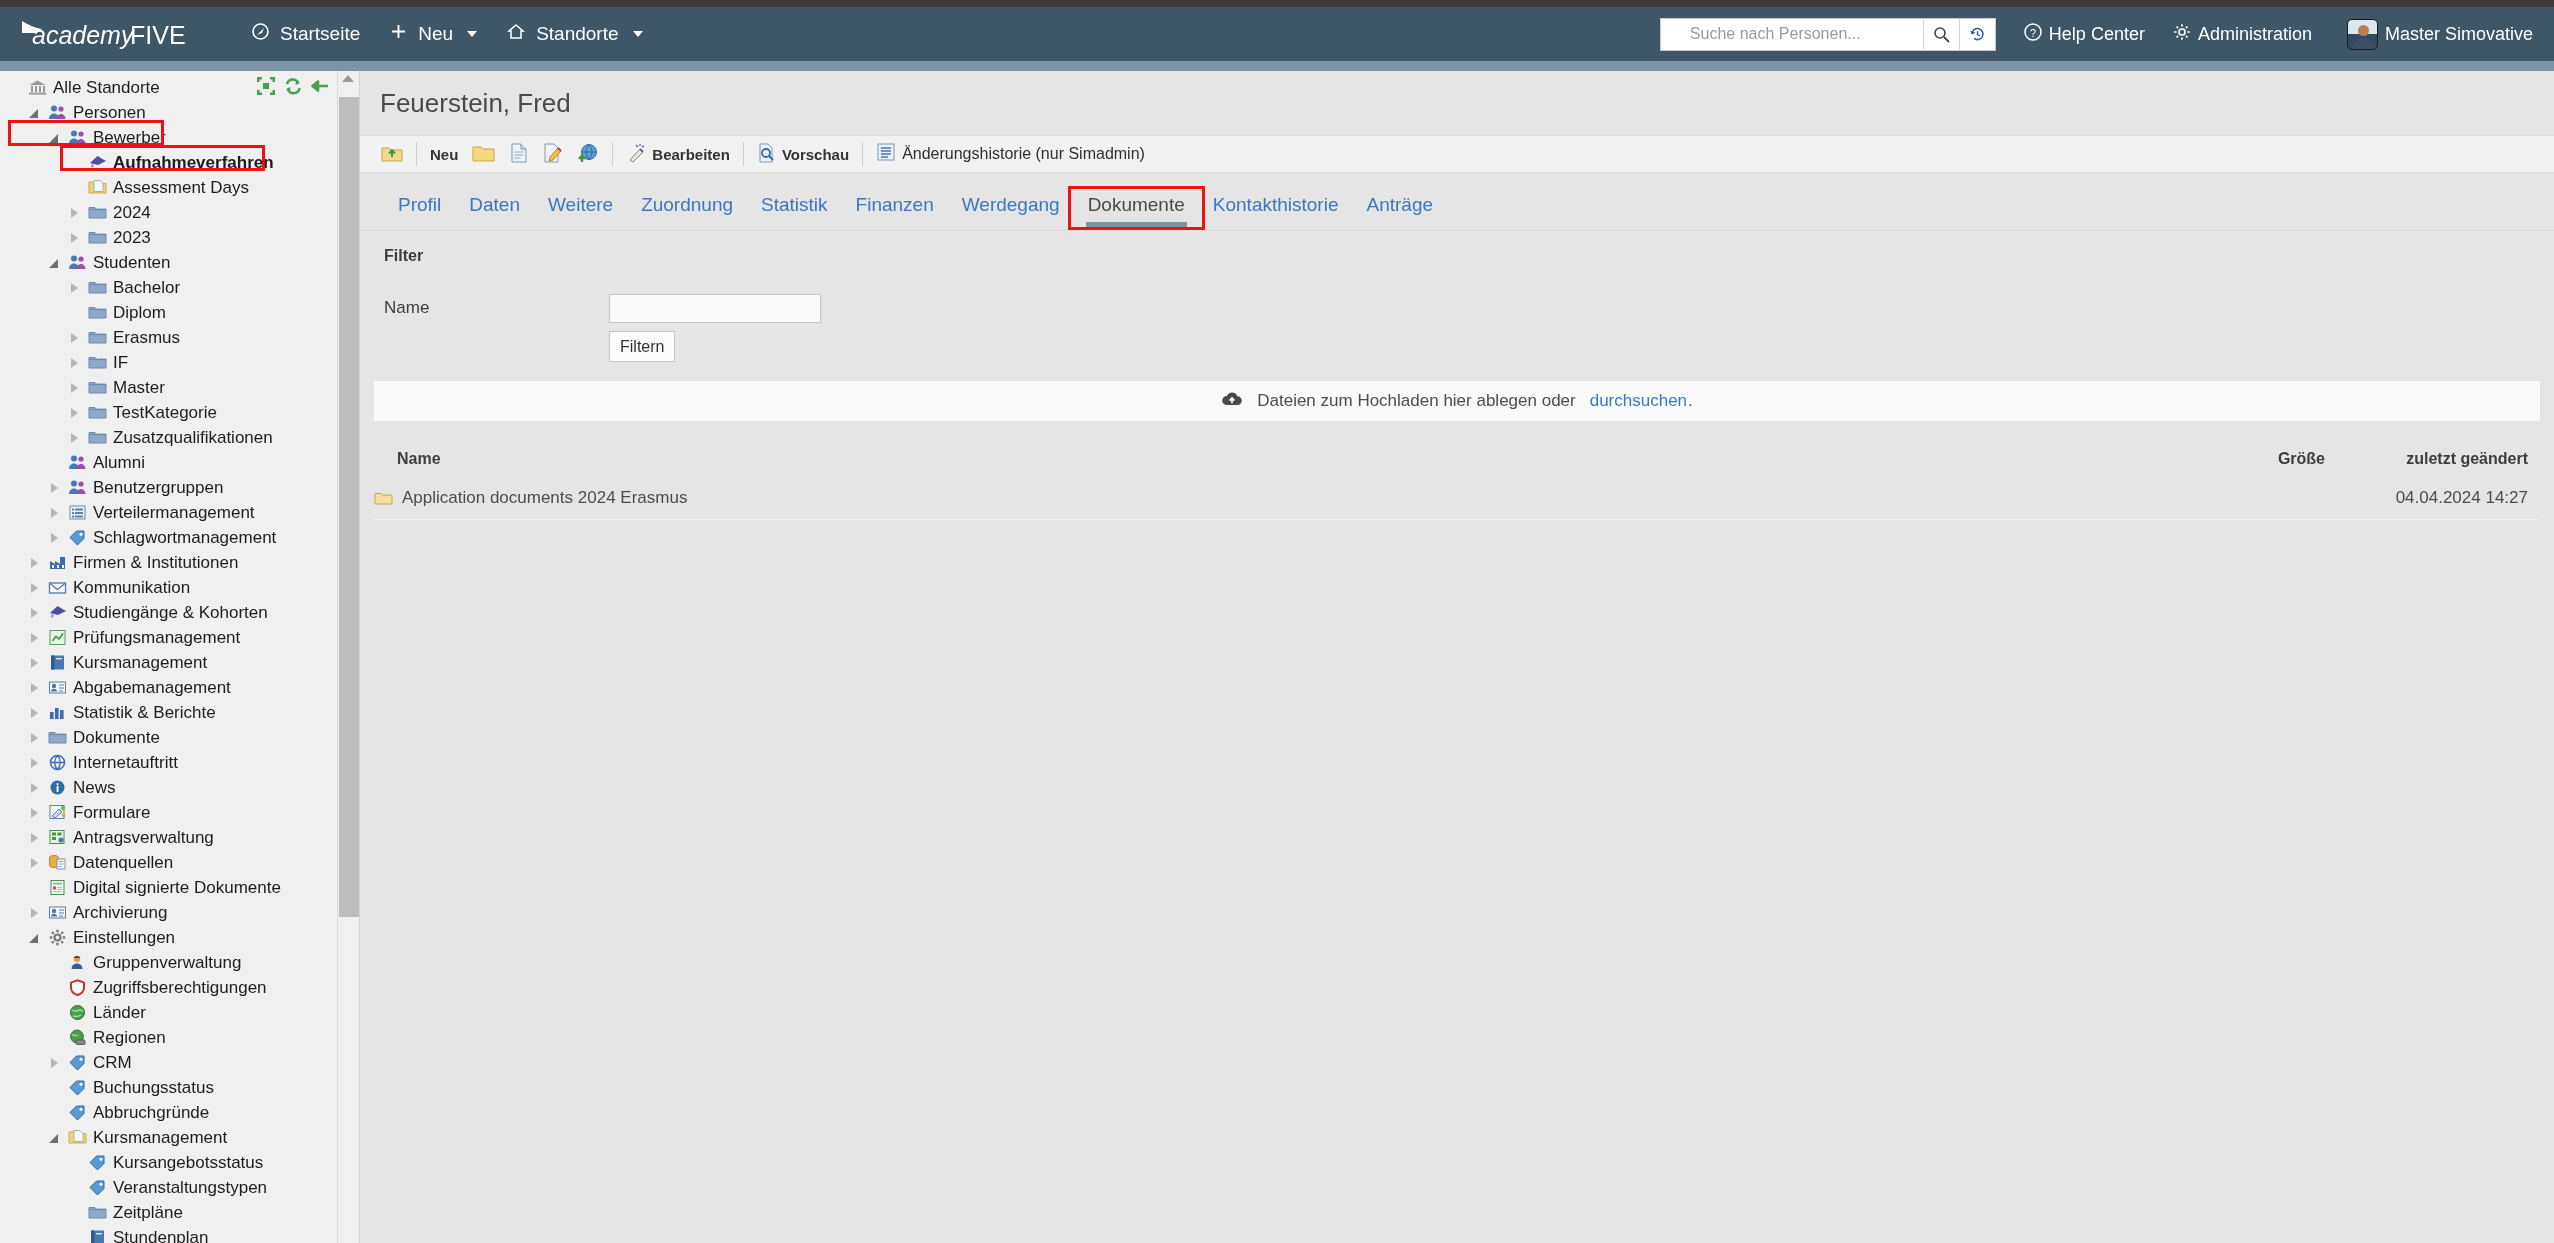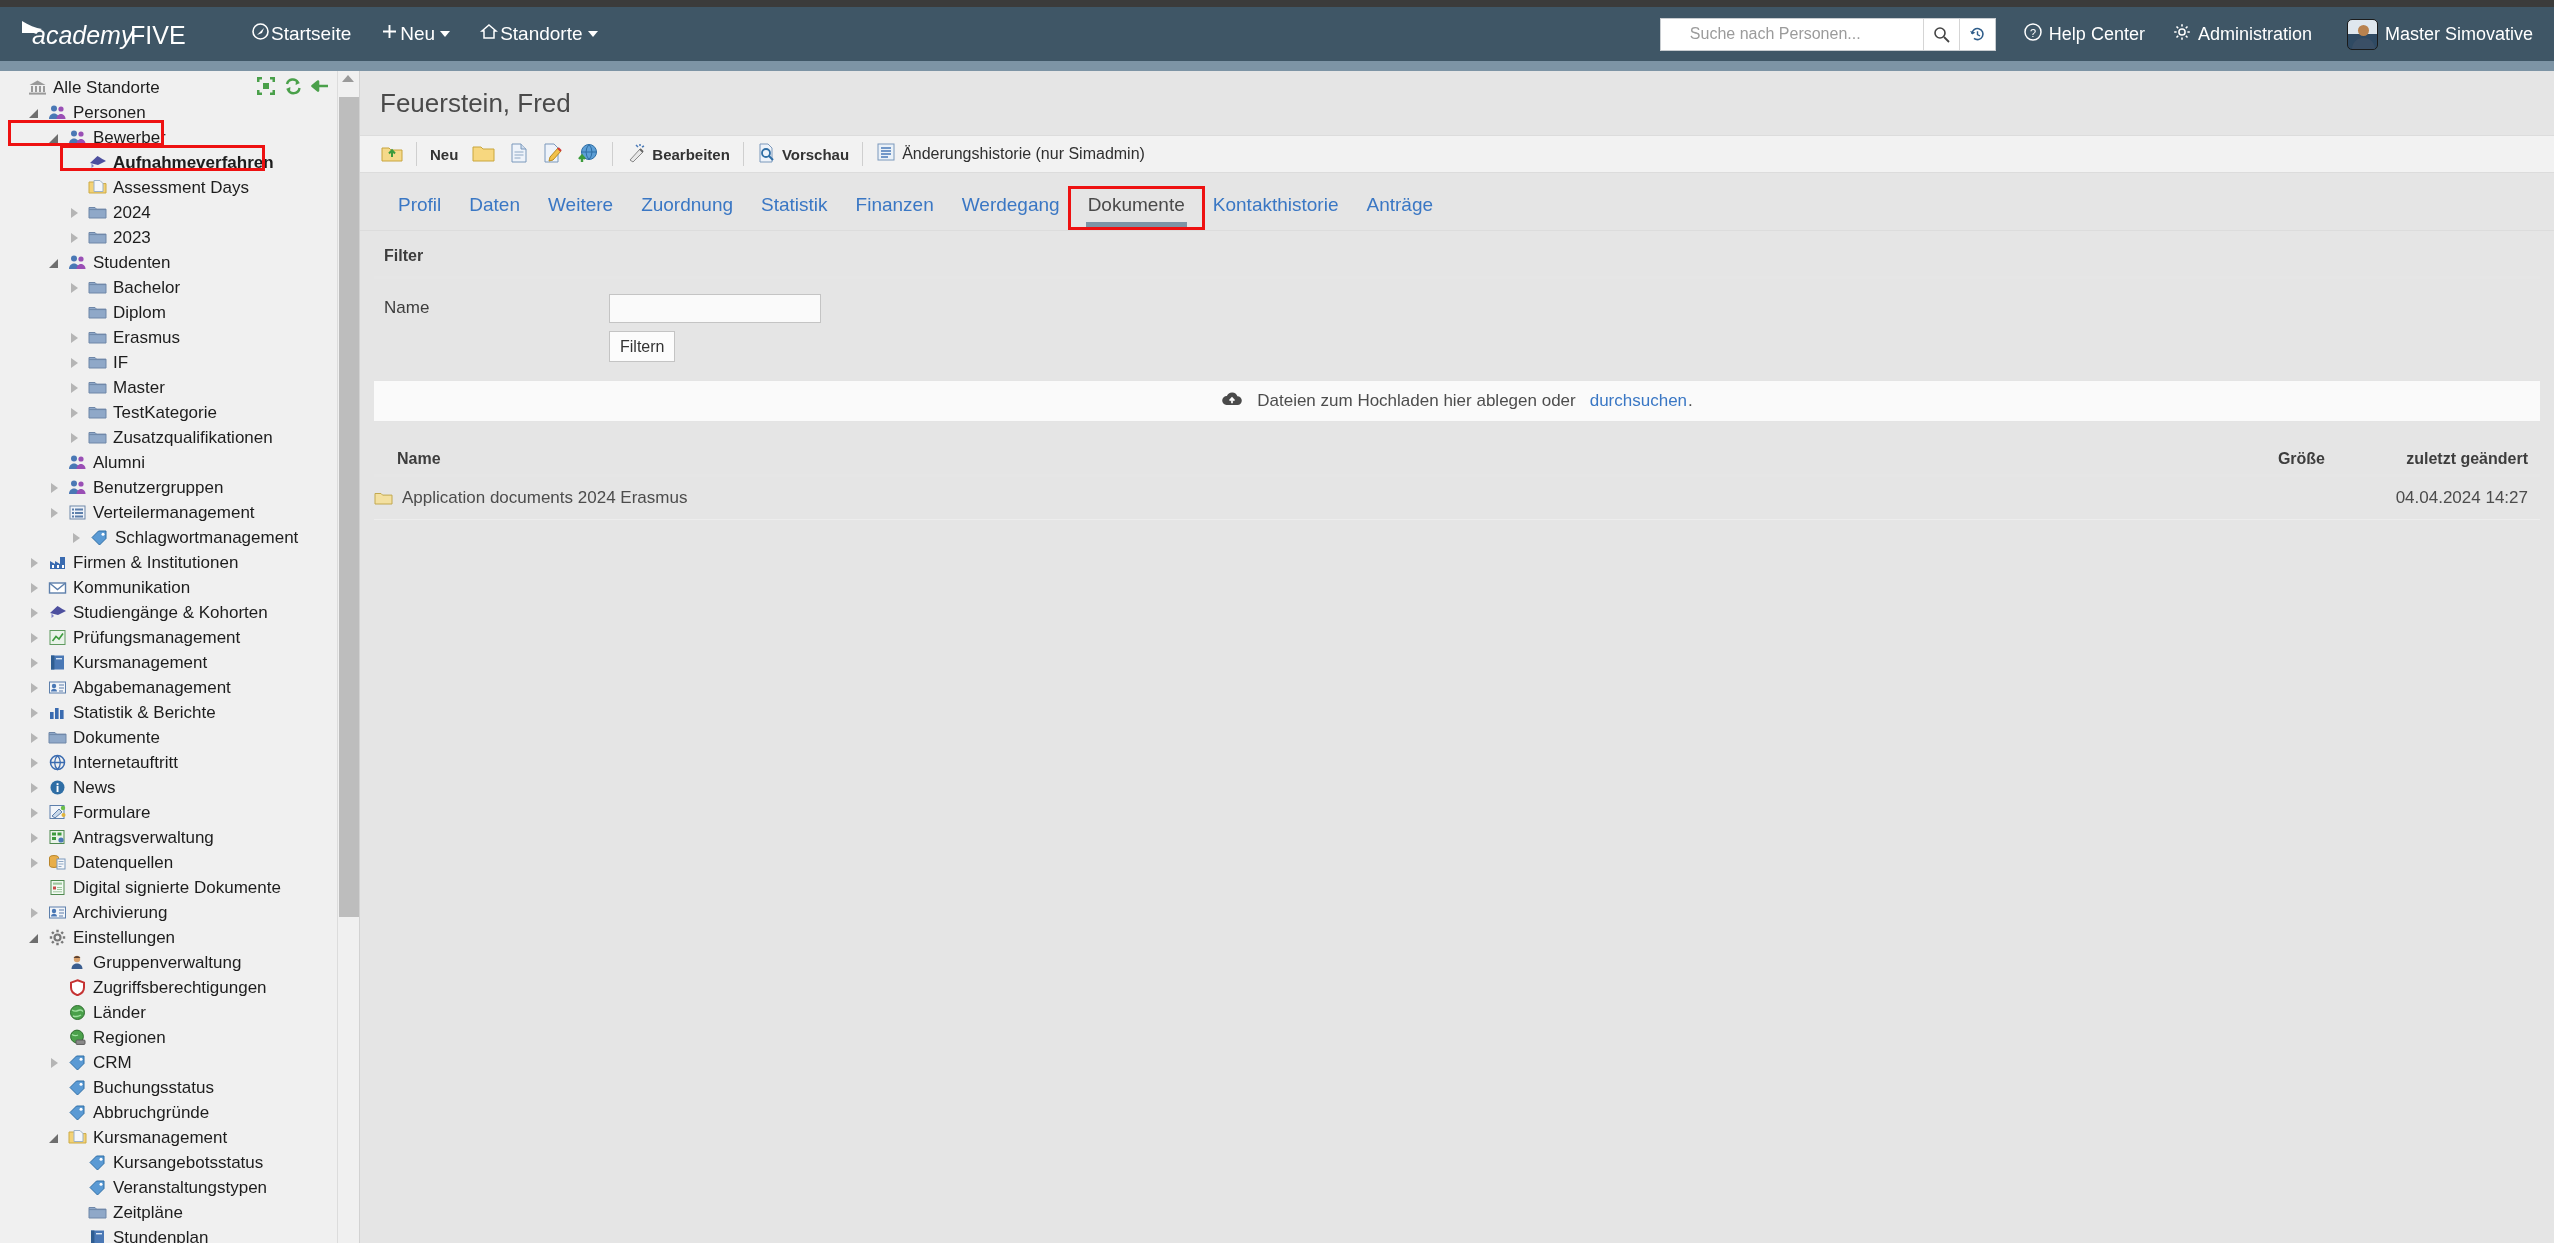--- a/index.html
+++ b/index.html
@@ -28,21 +28,21 @@
   }
   .brand {
     display: flex; align-items: center;
     margin-right: 34px;
     user-select: none;
   }
   .brand svg { display:block; }
 
   .nav-items { display: flex; align-items: center; gap: 30px; }
   .nav-item {
-    display: flex; align-items: center; gap: 2px;
+    display: flex; align-items: center; gap: 11px;
     color: #ffffff;
     font-size: 19px;
     cursor: pointer;
     white-space: nowrap;
   }
   .nav-item .caret {
     display:inline-block;
     width:0;height:0;
     border-left:5px solid transparent;
     border-right:5px solid transparent;
@@ -624,21 +624,21 @@
               <rect x="4" y="4.5" width="2" height="2"></rect>
               <rect x="7" y="4.5" width="8" height="2"></rect>
               <rect x="4" y="8" width="2" height="2"></rect>
               <rect x="7" y="8" width="8" height="2"></rect>
               <rect x="4" y="11.5" width="2" height="2"></rect>
               <rect x="7" y="11.5" width="8" height="2"></rect>
             </g>
           </svg>
           <span class="lbl">Verteilermanagement</span>
         </li>
-        <li class="tnode" style="padding-left: 70px;">
+        <li class="tnode" style="padding-left: 48px;">
           <span class="twist collapsed"></span>
           <svg width="19" height="17" viewBox="0 0 19 17" class="ico">
             <path d="M2 8.5 L8.5 2 H16 V9.5 L9.5 16 Z" fill="#5a9ad4" stroke="#2f6ea5"></path>
             <circle cx="13" cy="5.2" r="1.5" fill="#fff"></circle>
           </svg>
           <span class="lbl">Schlagwortmanagement</span>
         </li>
         <li class="tnode" style="padding-left: 28px;">
           <span class="twist collapsed"></span>
           <svg width="19" height="17" viewBox="0 0 19 17" class="ico">

